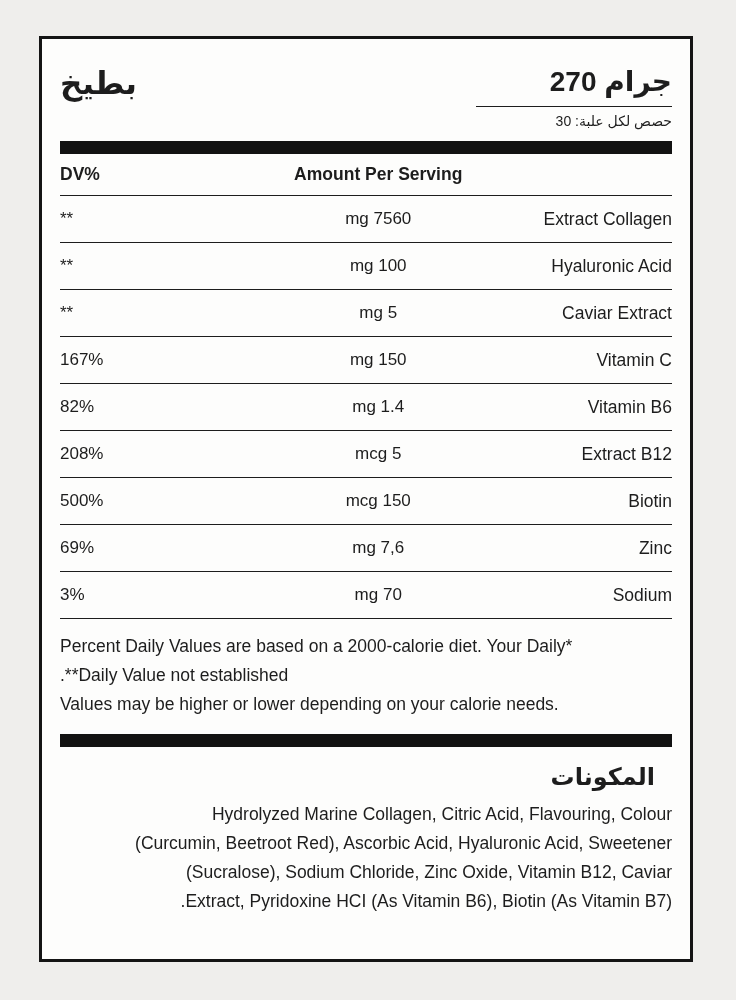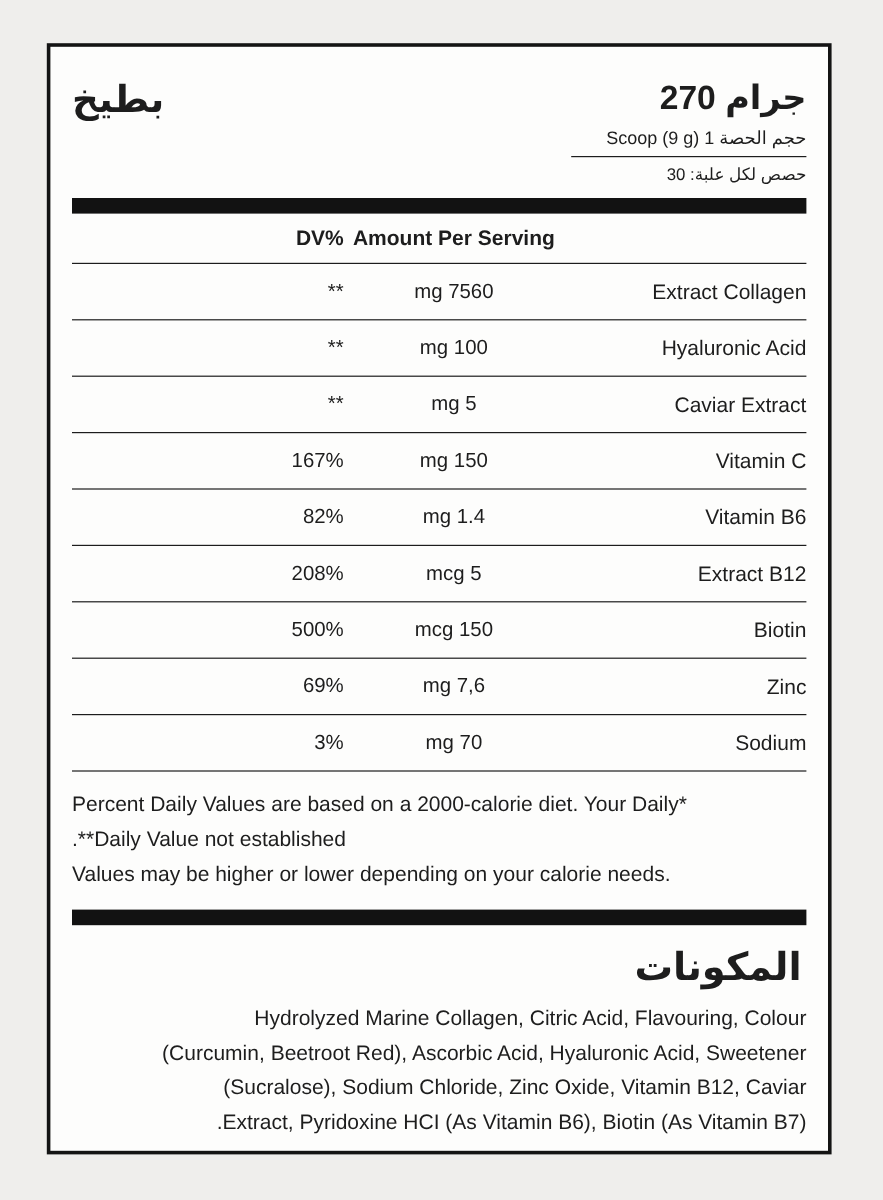--- a/index.html
+++ b/index.html
@@ -48,55 +48,54 @@
   }
   .thick-bar.lower { margin-top: 0; }
   .row {
     display: grid;
     grid-template-columns: 37% 30% 33%;
     align-items: center;
     height: 46px;
     font-size: 17px;
   }
   .row.head { height: 41px; font-weight: bold; font-size: 17.5px; }
-  .row .dv  { text-align: right; }
+  .row .dv  { text-align: left; }
   .row .amt { text-align: center; }
   .row .name { text-align: right; font-size: 17.5px; }
   .hr { height: 1px; background: #1d1d1d; }
   .footnote {
     text-align: left;
     font-size: 17.5px;
     line-height: 29px;
     padding: 13px 0 15px;
   }
   .ing-title {
     text-align: right;
-    font-size: 32px;
+    font-size: 24px;
     font-weight: bold;
-    margin: 16px 4px 9px;
+    margin: 16px 17px 9px;
   }
   .ingredients {
     text-align: right;
     font-size: 17.5px;
     line-height: 29px;
   }
 </style>
 </head>
 <body>
 
 <div class="page">
   <div class="panel">
 
     <div class="titlebar">
       <div class="flavor" dir="rtl">بطيخ</div>
       <div class="weight" dir="ltr">270 جرام</div>
     </div>
 
     <div class="serving-block">
-      <div class="serving-size" dir="rtl">حجم الحصة 1 Scoop (9 g)‎</div>
       <div class="serving-rule"></div>
       <div class="servings-per" dir="rtl">حصص لكل علبة: 30</div>
     </div>
 
     <div class="thick-bar"></div>
 
     <div>
       <div class="row head">
         <div class="dv">DV%</div>
         <div class="amt">Amount Per Serving</div>

